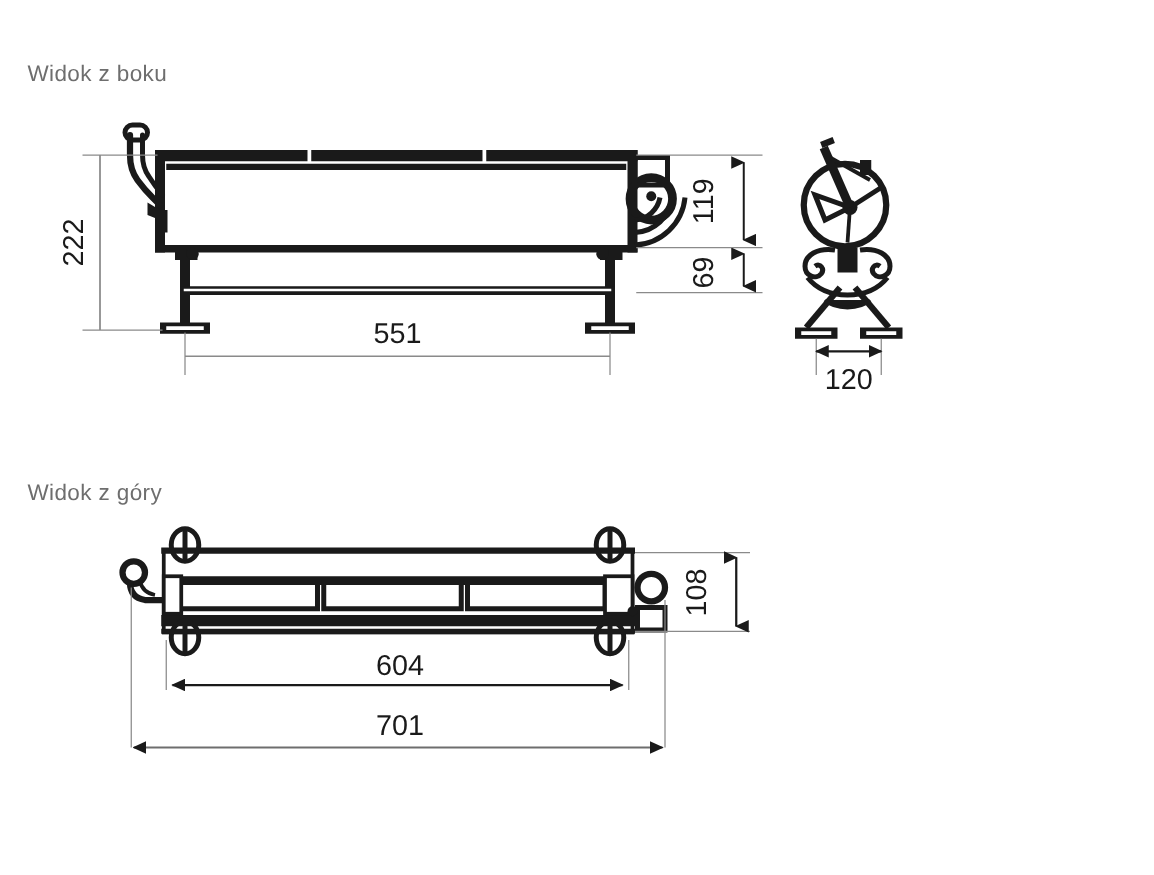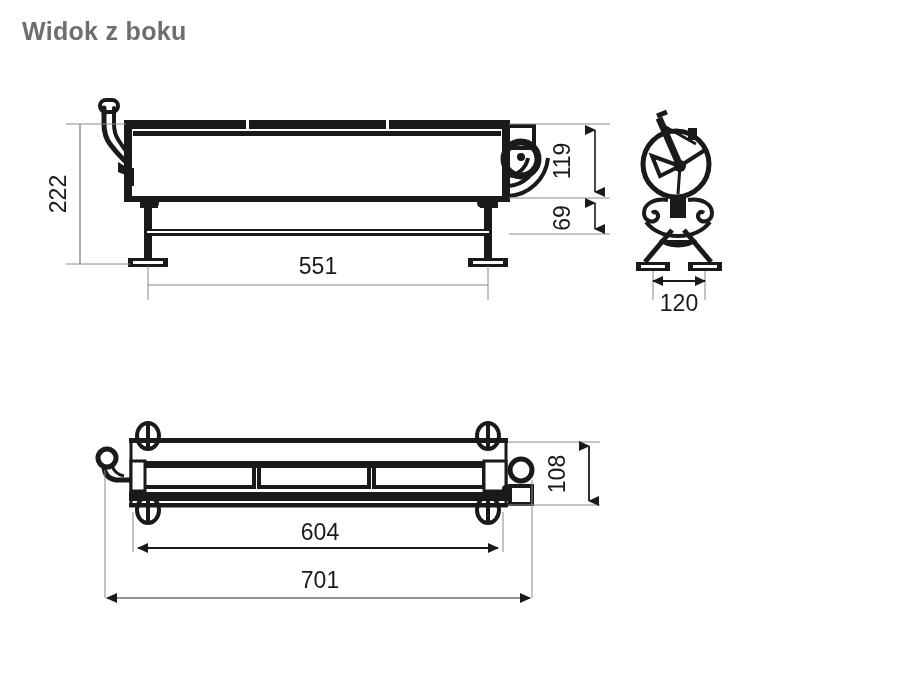--- a/index.html
+++ b/index.html
@@ -16,25 +16,26 @@
   }
   #drawing-root {
     position: absolute;
     left: 0; top: 0;
     width: 923px;
     height: 700px;
   }
   .view-title {
     position: absolute;
     font-family: "Liberation Sans", sans-serif;
-    font-weight: bold;
-    font-size: 25px;
+    font-weight: normal;
+    font-size: 18px;
     color: #6e6e6e;
     letter-spacing: 0.3px;
     white-space: nowrap;
+    margin-top: 32px;
   }
   #title-side { left: 22px; top: 17px; }
   #title-top  { left: 22px; top: 352px; }
 
   svg { display: block; position: absolute; left: 0; top: 0; }
 
   .dim-text {
     font-family: "Liberation Sans", sans-serif;
     font-size: 23px;
     fill: #1a1a1a;
@@ -46,20 +47,21 @@
     fill: #1a1a1a;
   }
 </style>
 </head>
 <body>
 
 <div id="drawing-root">
 
   <div class="view-title" id="title-side">Widok z boku</div>
 
+  <div class="view-title" id="title-top">Widok z góry</div>
 
   <svg width="923" height="700" viewBox="0 0 923 700">
     <defs>
       <marker id="arrHead" markerWidth="11" markerHeight="10" refX="10" refY="5" orient="auto" markerUnits="userSpaceOnUse">
         <path d="M0,0 L11,5 L0,10 z" fill="#1a1a1a"></path>
       </marker>
       <marker id="arrTail" markerWidth="11" markerHeight="10" refX="1" refY="5" orient="auto" markerUnits="userSpaceOnUse">
         <path d="M11,0 L0,5 L11,10 z" fill="#1a1a1a"></path>
       </marker>
       <marker id="arrUp" markerWidth="10" markerHeight="11" refX="5" refY="1" orient="auto" markerUnits="userSpaceOnUse">

